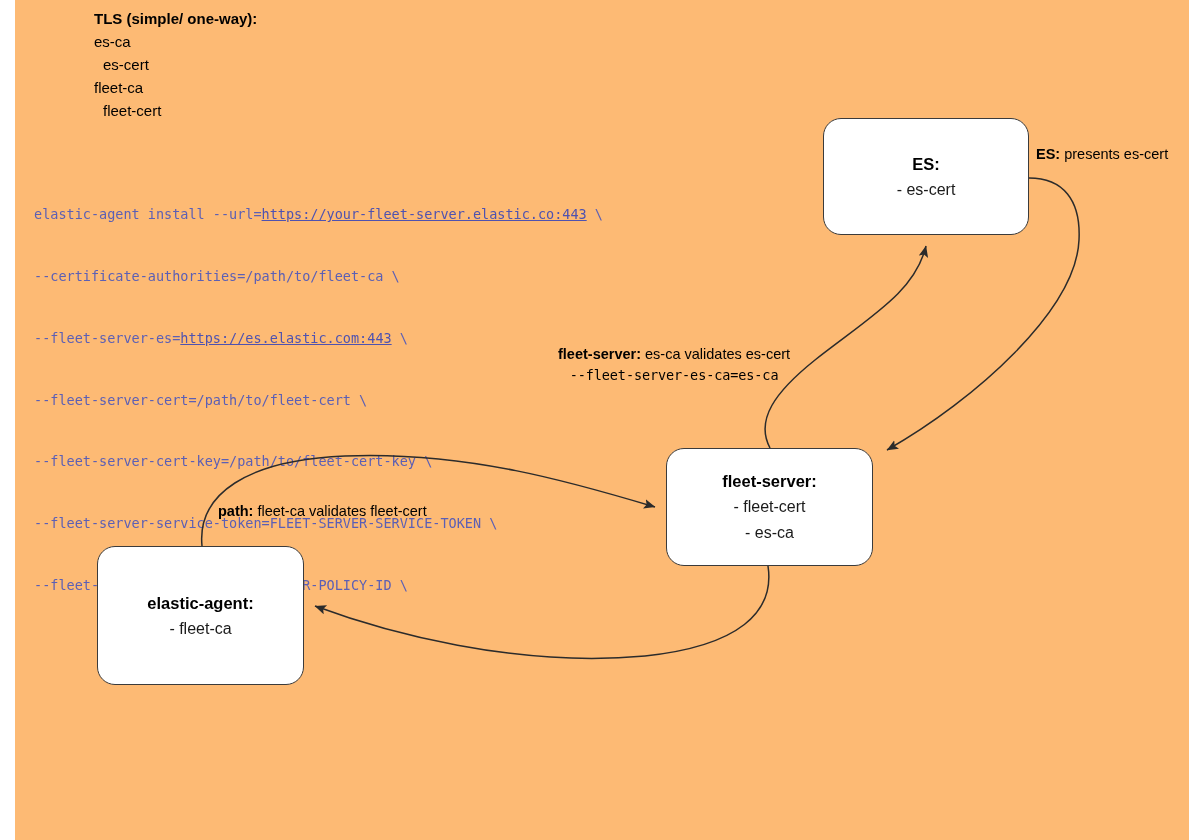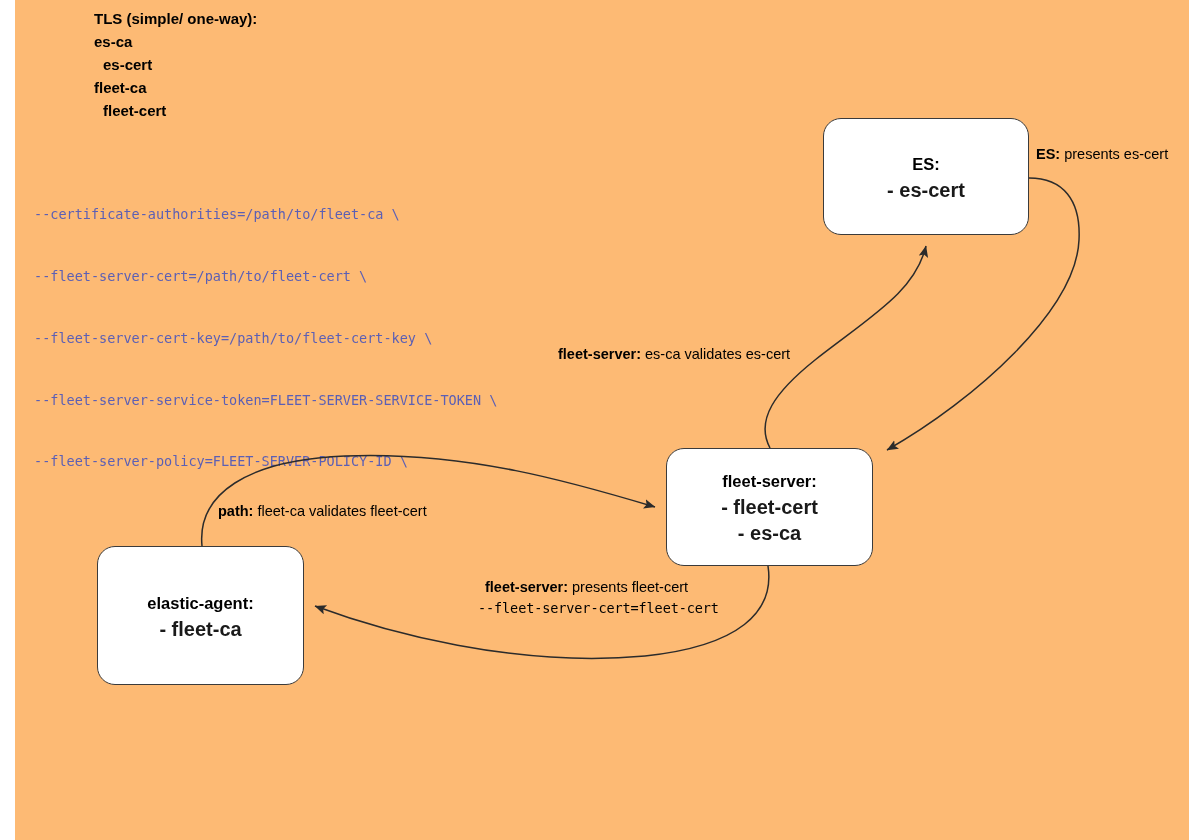--- a/index.html
+++ b/index.html
@@ -25,21 +25,21 @@
     font-family: "Liberation Sans", sans-serif;
     font-size: 15px;
     color: #000000;
     line-height: 23px;
   }
   #legend .legend-title {
     font-weight: bold;
     font-size: 15px;
   }
   #legend .legend-row {
-    font-weight: bold;
+    font-weight: normal;
   }
   #legend .legend-row.indent {
     padding-left: 9px;
   }
 
   
   #command-block {
     position: absolute;
     left: 19px;
     top: 163px;
@@ -68,22 +68,22 @@
     justify-content: center;
     z-index: 3;
   }
   .node .node-title {
     font-weight: bold;
     font-size: 16.5px;
     color: #000000;
     line-height: 26px;
   }
   .node .node-line {
-    font-weight: bold;
-    font-size: 20px;
+    font-weight: normal;
+    font-size: 16px;
     color: #1a1a1a;
     line-height: 26px;
     text-align: right;
   }
 
   #node-es       { left: 808px; top: 118px;  width: 206px; height: 117px; }
   #node-fleet    { left: 651px; top: 448px;  width: 207px; height: 118px; }
   #node-agent    { left: 82px;  top: 546px;  width: 207px; height: 139px; }
 
   
@@ -98,20 +98,21 @@
   
   .edge-label {
     position: absolute;
     font-family: "Liberation Sans", sans-serif;
     font-size: 14.5px;
     color: #000000;
     z-index: 4;
     background: transparent;
     white-space: nowrap;
     line-height: 21px;
+    text-align: center;
   }
   .edge-label .lbl-strong { font-weight: bold; }
   .edge-label .lbl-mono {
     font-family: "DejaVu Sans Mono", "Liberation Mono", monospace;
     font-size: 13.5px;
     letter-spacing: -0.1px;
   }
 
   #label-es-presents  { left: 1021px; top: 144px; }
   #label-fs-validates { left: 543px;  top: 344px; }
@@ -129,21 +130,23 @@
 
   <div id="legend">
     <div class="legend-title">TLS (simple/ one-way):</div>
     <div class="legend-row">es-ca</div>
     <div class="legend-row indent">es-cert</div>
     <div class="legend-row">fleet-ca</div>
     <div class="legend-row indent">fleet-cert</div>
   </div>
 
   <div id="command-block">
+    <div class="cmd-line"><span>elastic-agent install --url=</span><span class="url">https://your-fleet-server.elastic.co:443</span><span> \</span></div>
     <div class="cmd-line">--certificate-authorities=/path/to/fleet-ca \</div>
+    <div class="cmd-line"><span>--fleet-server-es=</span><span class="url">https://es.elastic.com:443</span><span> \</span></div>
     <div class="cmd-line">--fleet-server-cert=/path/to/fleet-cert \</div>
     <div class="cmd-line">--fleet-server-cert-key=/path/to/fleet-cert-key \</div>
     <div class="cmd-line">--fleet-server-service-token=FLEET-SERVER-SERVICE-TOKEN \</div>
     <div class="cmd-line">--fleet-server-policy=FLEET-SERVER-POLICY-ID \</div>
   </div>
 
   <svg id="edges" viewBox="0 0 1189 840" xmlns="http://www.w3.org/2000/svg">
     <defs>
       <marker id="arrow" markerWidth="9" markerHeight="9" refX="7.4" refY="3.2" orient="auto" markerUnits="strokeWidth">
         <path d="M0,0 L7.6,3.2 L0,6.4 L1.6,3.2 z" fill="#2b2b2b"></path>
@@ -174,24 +177,21 @@
     <div class="node-title">elastic-agent:</div>
     <div class="node-line">- fleet-ca</div>
   </div>
 
   <div class="edge-label" id="label-es-presents">
     <span class="lbl-strong">ES:</span><span> presents es-cert</span>
   </div>
 
   <div class="edge-label" id="label-fs-validates">
     <span class="lbl-strong">fleet-server:</span><span> es-ca validates es-cert</span>
+    <span class="lbl-mono lbl-row2">--fleet-server-es-ca=es-ca</span>
   </div>
 
   <div class="edge-label" id="label-agent-valid">
     <span class="lbl-strong">path:</span><span> fleet-ca validates fleet-cert</span>
   </div>
 
-  <div class="edge-label" id="label-fs-presents">
-    <span class="lbl-strong">fleet-server:</span><span> presents fleet-cert</span>
-    <span class="lbl-mono lbl-row2">--fleet-server-cert=fleet-cert</span>
-  </div>
 
 </div>
 
 </body></html>

